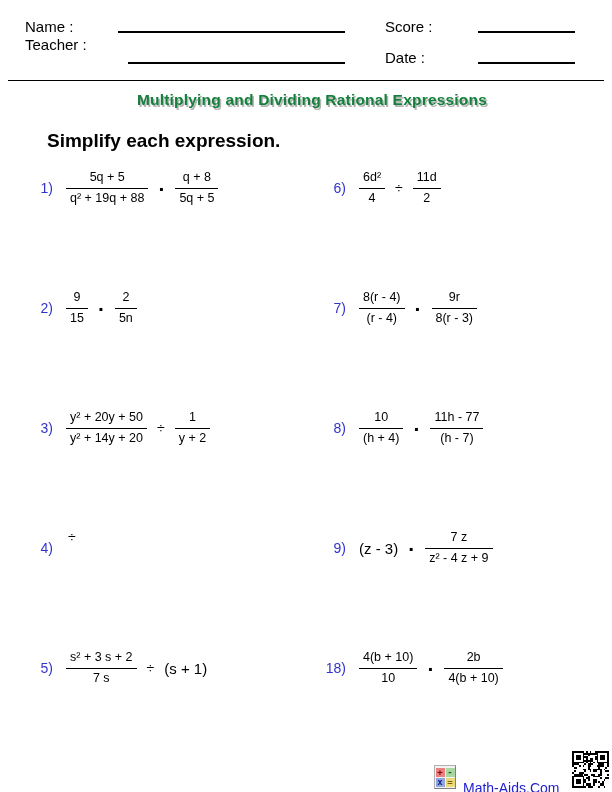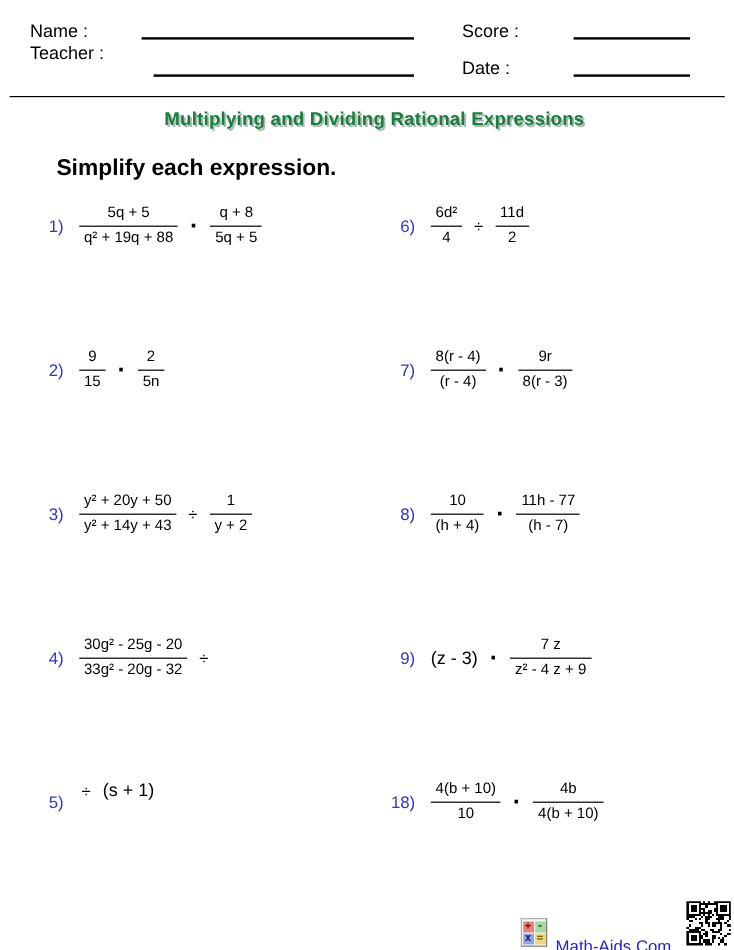--- a/index.html
+++ b/index.html
@@ -116,42 +116,42 @@
           <span class="fnum">2</span>
           <span class="fden">5n</span>
         </span>
       </span>
     </div>
     <div class="problem-row">
       <span class="pnum">3)</span>
       <span class="expr">
         <span class="frac">
           <span class="fnum">y² + 20y + 50</span>
-          <span class="fden">y² + 14y + 43</span>
+          <span class="fden">y² + 14y + 20</span>
         </span>
         <span class="op div">÷</span>
         <span class="frac">
           <span class="fnum">1</span>
           <span class="fden">y + 2</span>
         </span>
       </span>
     </div>
     <div class="problem-row">
       <span class="pnum">4)</span>
       <span class="expr">
-        <span class="frac">
-          <span class="fnum">30g² - 25g - 20</span>
-          <span class="fden">33g² - 20g - 32</span>
-        </span>
         <span class="op div">÷</span>
       </span>
     </div>
     <div class="problem-row">
       <span class="pnum">5)</span>
       <span class="expr">
+        <span class="frac">
+          <span class="fnum">s² + 3 s + 2</span>
+          <span class="fden">7 s</span>
+        </span>
         <span class="op div">÷</span>
         <span class="plain">(s + 1)</span>
       </span>
     </div>
   </div>
 <div class="col col-right" id="col-right">
     <div class="problem-row">
       <span class="pnum">6)</span>
       <span class="expr">
         <span class="frac">
@@ -206,21 +206,21 @@
     </div>
     <div class="problem-row">
       <span class="pnum">18)</span>
       <span class="expr">
         <span class="frac">
           <span class="fnum">4(b + 10)</span>
           <span class="fden">10</span>
         </span>
         <span class="op mult">·</span>
         <span class="frac">
-          <span class="fnum">4b</span>
+          <span class="fnum">2b</span>
           <span class="fden">4(b + 10)</span>
         </span>
       </span>
     </div>
   </div>
 
 <a class="abs footer-brand">
   <span class="logo" id="logo">
       <span class="logo-cell lc0">+</span>
       <span class="logo-cell lc1">-</span>

